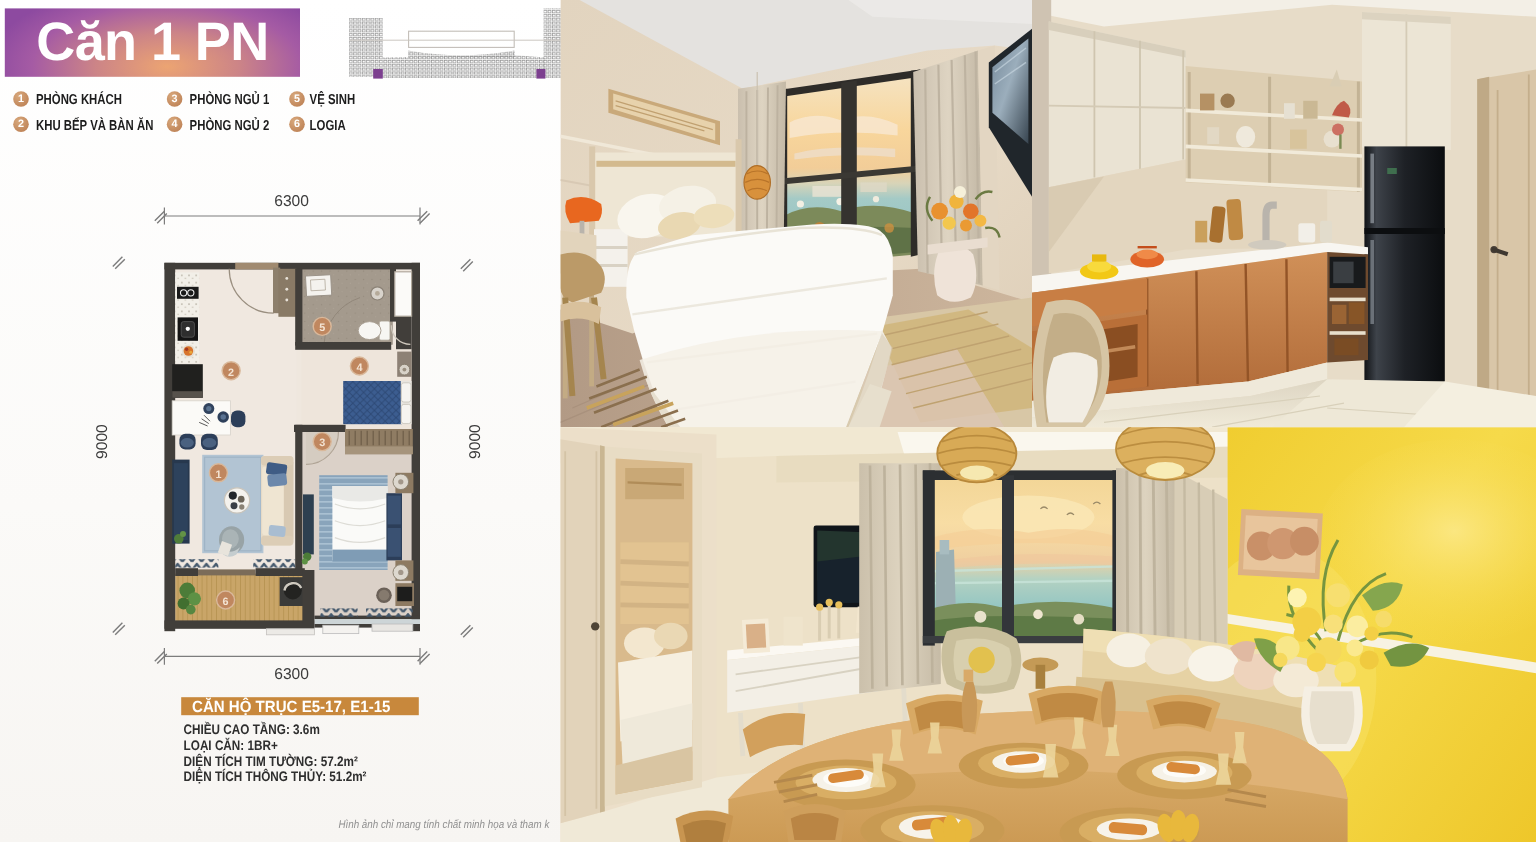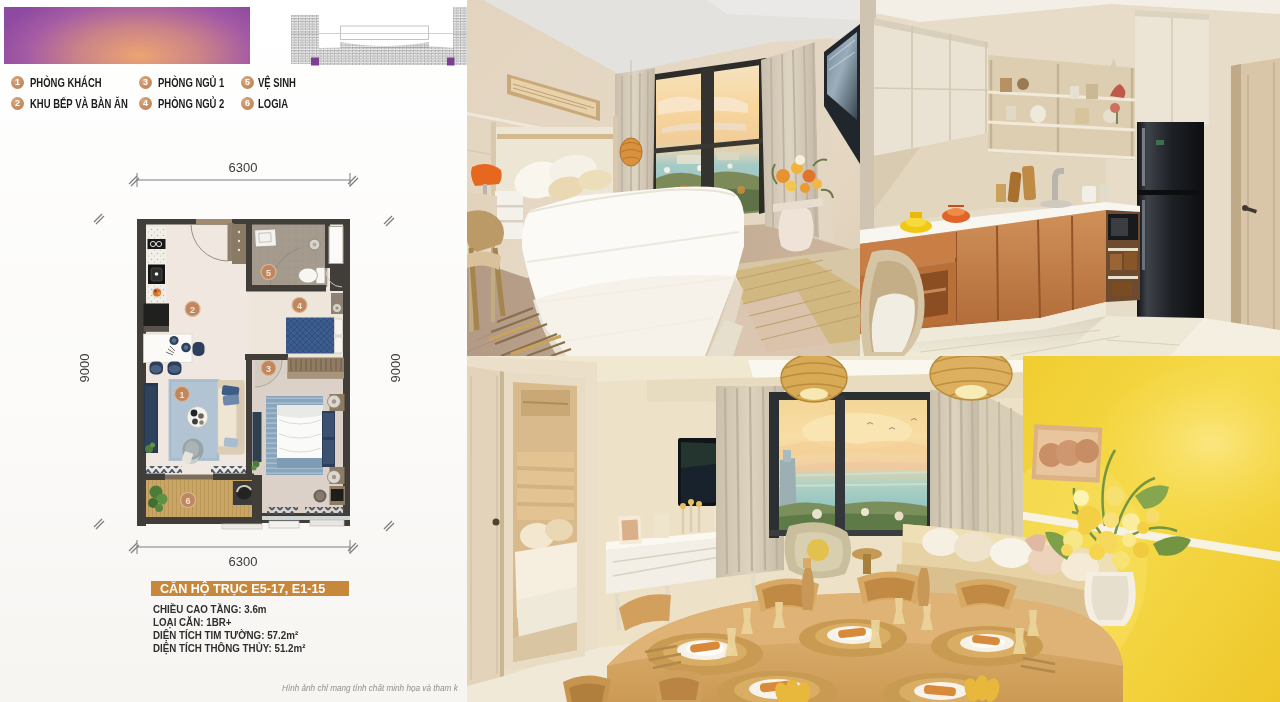--- a/index.html
+++ b/index.html
@@ -8,20 +8,21 @@
 .lg{font-size:12px;font-weight:bold;color:#1d1d1d;transform:scaleX(0.79);transform-origin:left top;white-space:nowrap;}
 </style>
 </head>
 <body>
 <div id="canvas">
 
 <div class="abs" style="left:0;top:0;width:467px;height:702px;background:linear-gradient(180deg,#ffffff 0%,#fbfaf8 60%,#f7f5f2 100%);"></div>
 
 <div class="abs" style="left:4px;top:7px;width:246px;height:57px;background:radial-gradient(ellipse 150px 70px at 55% 85%,#eca472 0%,#cc8487 40%,#a55ba4 75%,#8d4aa0 100%);"></div>
 
+<div class="abs" style="left:4px;top:7px;width:246px;height:57px;color:#ffffff;font-size:45px;font-weight:bold;text-align:center;line-height:56px;letter-spacing:-0.5px;">Căn 1 PN</div>
 
 <div class="abs" style="left:11px;top:76px;width:13px;height:13px;border-radius:50%;background:radial-gradient(circle at 35% 30%,#d8a87c,#b87a4e);color:#fff;font-size:9px;font-weight:bold;text-align:center;line-height:13px;">1</div>
 <div class="abs lg" style="left:30px;top:76px;">PHÒNG KHÁCH</div>
 
 <div class="abs" style="left:11px;top:96.5px;width:13px;height:13px;border-radius:50%;background:radial-gradient(circle at 35% 30%,#d8a87c,#b87a4e);color:#fff;font-size:9px;font-weight:bold;text-align:center;line-height:13px;">2</div>
 <div class="abs lg" style="left:30px;top:96.5px;">KHU BẾP VÀ BÀN ĂN</div>
 
 <div class="abs" style="left:139px;top:76px;width:13px;height:13px;border-radius:50%;background:radial-gradient(circle at 35% 30%,#d8a87c,#b87a4e);color:#fff;font-size:9px;font-weight:bold;text-align:center;line-height:13px;">3</div>
 <div class="abs lg" style="left:158px;top:76px;">PHÒNG NGỦ 1</div>
 

